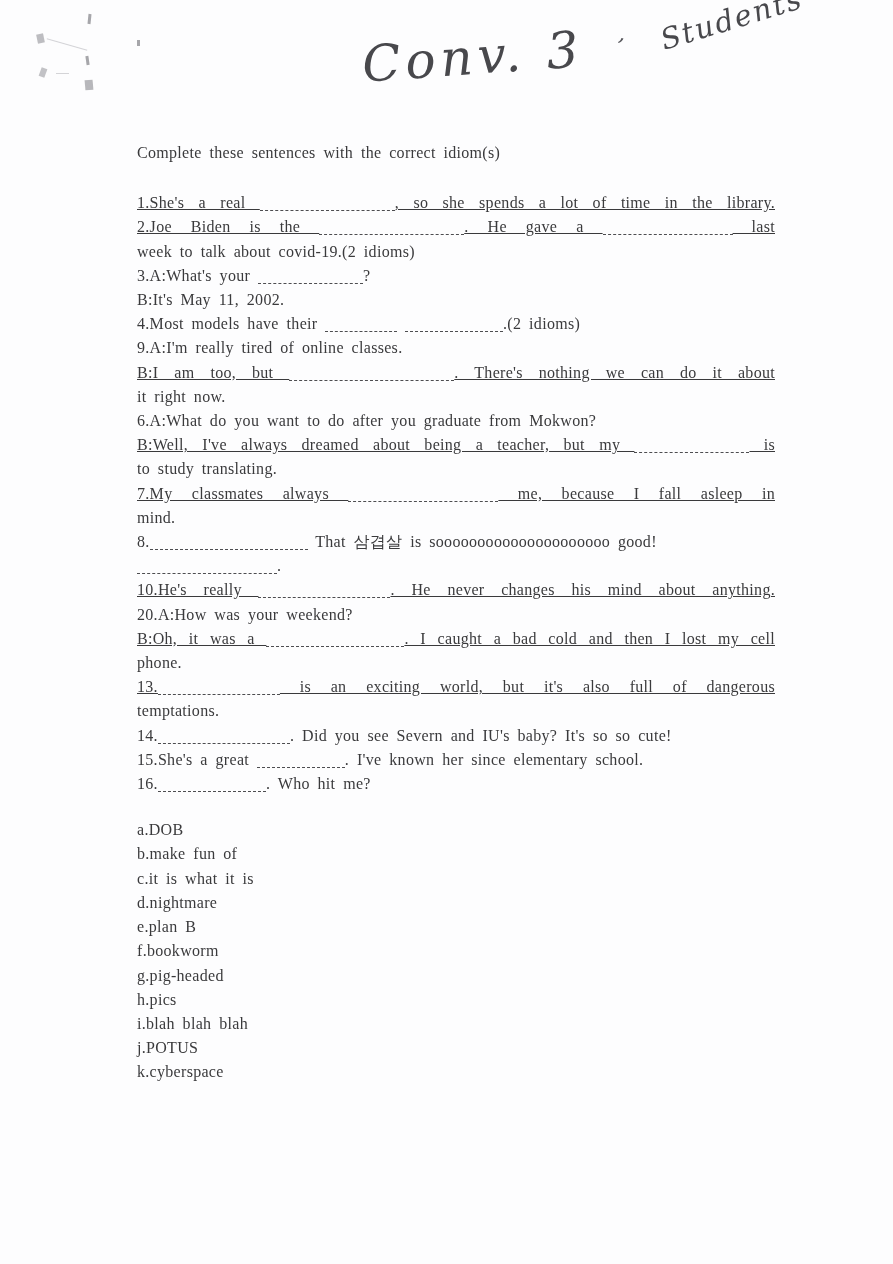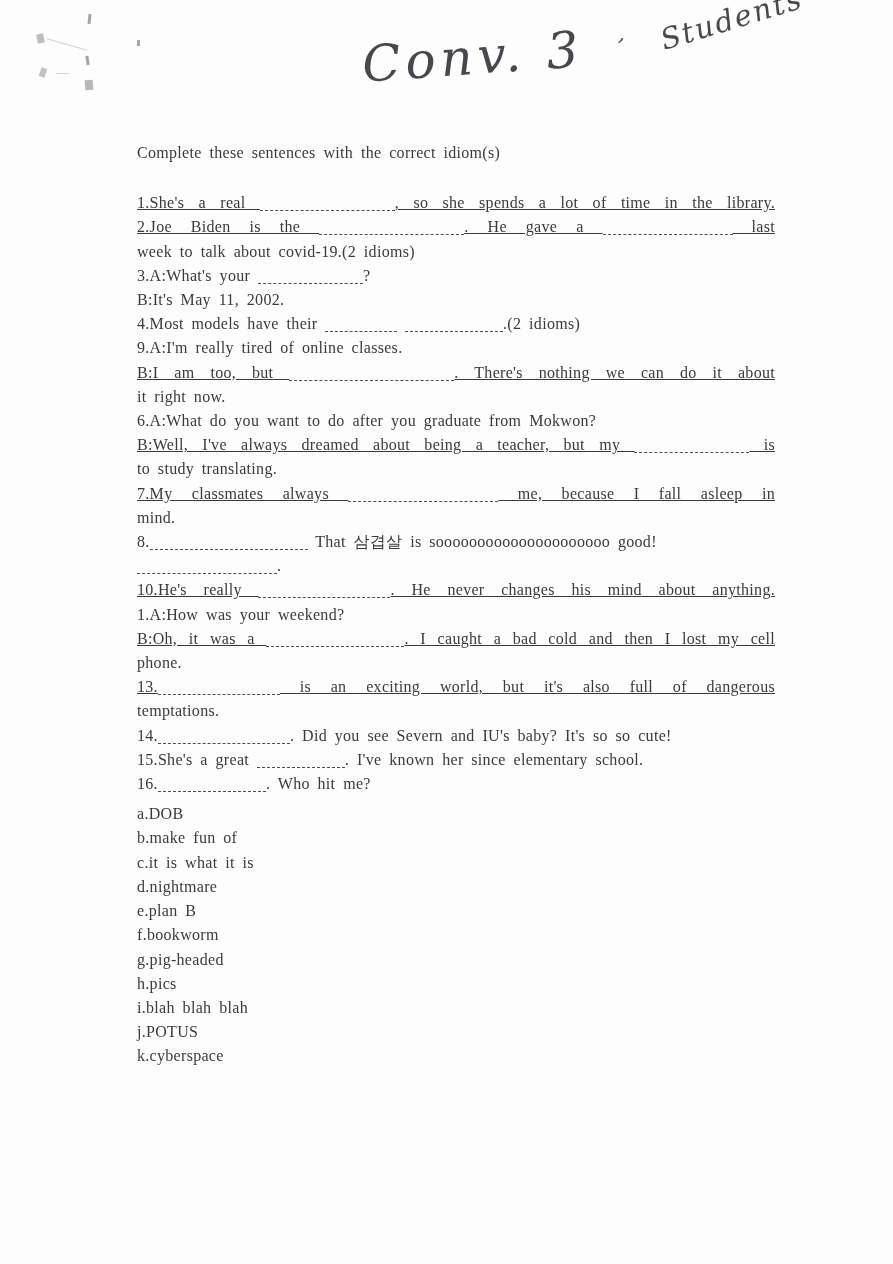--- a/index.html
+++ b/index.html
@@ -19,21 +19,21 @@
   }
   .instruction{margin:0 0 26px 0;}
   .line{min-height:24.2px;white-space:pre-wrap;}
   .line.just{text-align:justify;text-align-last:justify;text-decoration:underline;}
   .blank{
     display:inline-block;
     height:2px;
     border-bottom:1.6px dashed #4d4d50;
     margin-bottom:-3px;
   }
-  .word-bank{margin-top:6px;}
+  .word-bank{margin-top:22px;}
   
   .hand{
     position:absolute;
     font-family:"DejaVu Serif", serif;
     font-style:italic;
     color:#48484c;
   }
   .hand-title{
     left:362px;top:28px;
     font-size:50px;letter-spacing:5px;
@@ -92,21 +92,21 @@
         <div class="line just">B:I am too, but <span class="blank" style="width: 165px;"></span>. There's nothing we can do it about</div>
         <div class="line">it right now.</div>
         <div class="line">6.A:What do you want to do after you graduate from Mokwon?</div>
         <div class="line just">B:Well, I've always dreamed about being a teacher, but my <span class="blank" style="width: 115px;"></span> is</div>
         <div class="line">to study translating.</div>
         <div class="line just">7.My classmates always <span class="blank" style="width: 150px;"></span> me, because I fall asleep in</div>
         <div class="line">mind.</div>
         <div class="line">8.<span class="blank" style="width: 158px;"></span> That 삼겹살 is sooooooooooooooooooooo good!</div>
         <div class="line"><span class="blank" style="width: 140px;"></span>.</div>
         <div class="line just">10.He's really <span class="blank" style="width: 132px;"></span>. He never changes his mind about anything.</div>
-        <div class="line">1.A:How was your weekend?</div>
+        <div class="line">20.A:How was your weekend?</div>
         <div class="line just">B:Oh, it was a <span class="blank" style="width: 138px;"></span>. I caught a bad cold and then I lost my cell</div>
         <div class="line">phone.</div>
         <div class="line just">13.<span class="blank" style="width: 122px;"></span> is an exciting world, but it's also full of dangerous</div>
         <div class="line">temptations.</div>
         <div class="line">14.<span class="blank" style="width: 132px;"></span>. Did you see Severn and IU's baby? It's so so cute!</div>
         <div class="line">15.She's a great <span class="blank" style="width: 88px;"></span>. I've known her since elementary school.</div>
         <div class="line">16.<span class="blank" style="width: 108px;"></span>. Who hit me?</div>
       </div>
     <div class="word-bank" id="word-bank">
         <div class="line">a.DOB</div>

